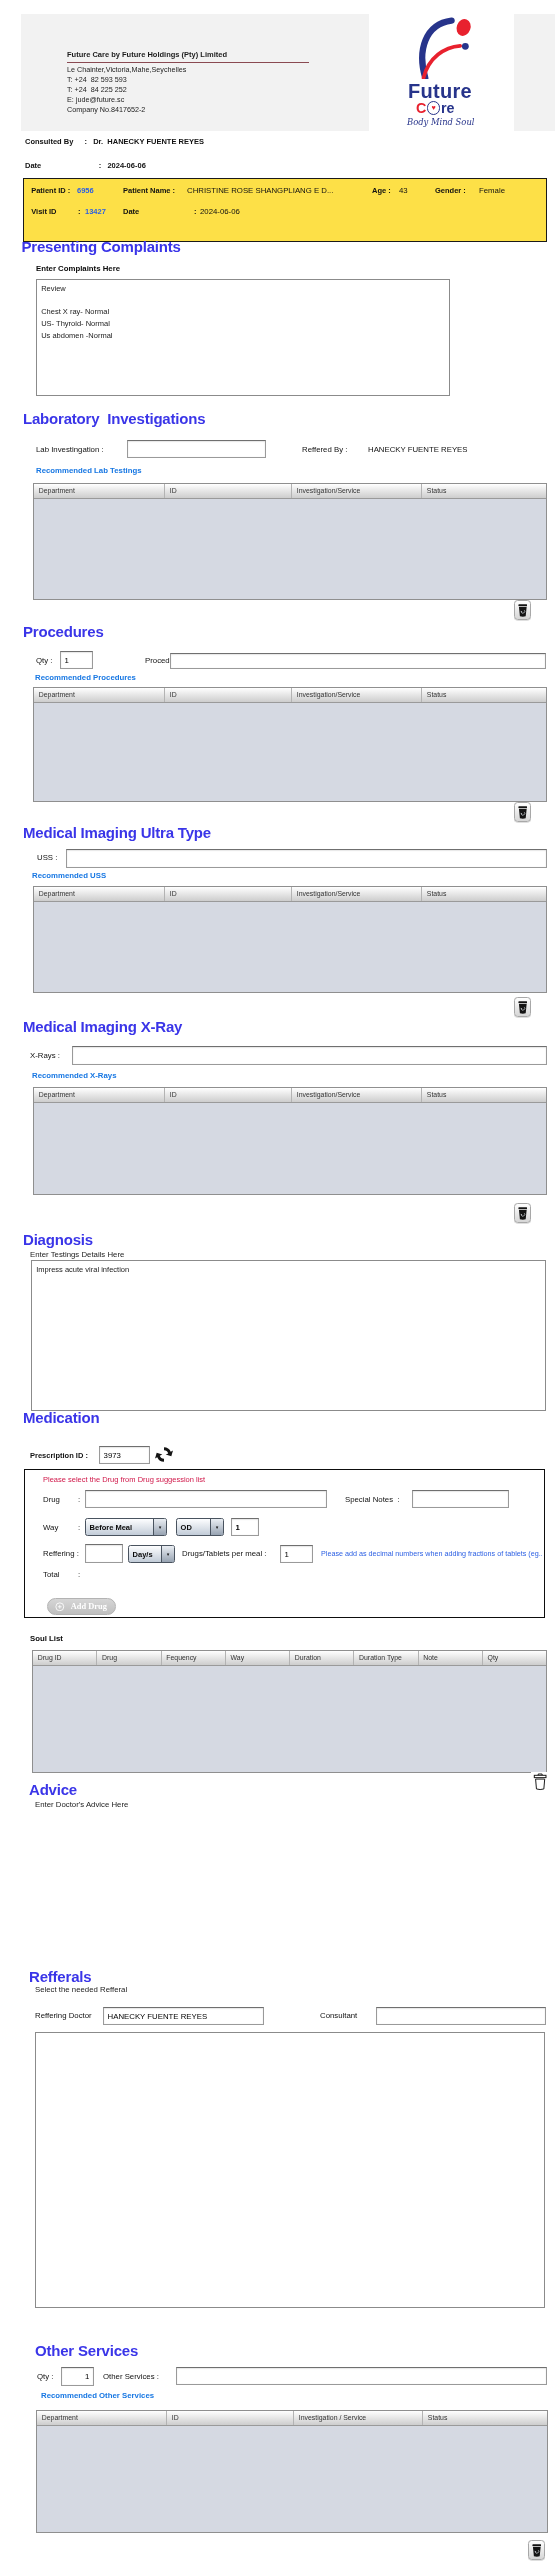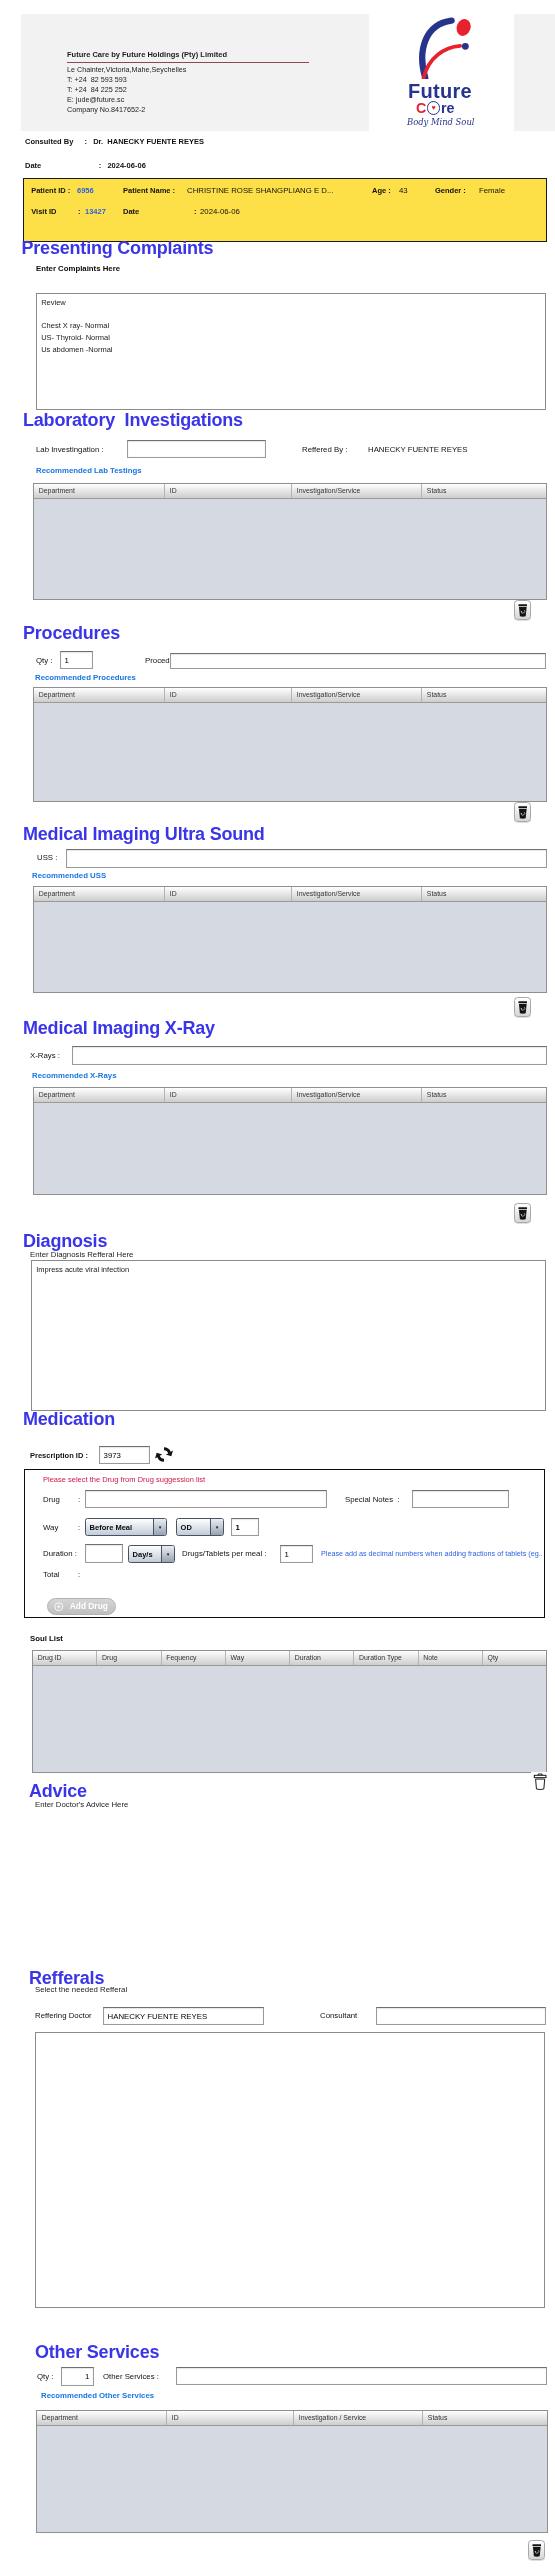--- a/index.html
+++ b/index.html
@@ -1,20 +1,20 @@
 <!DOCTYPE html>
 <html style="font-size:9.6px"><head>
 <meta charset="utf-8">
 <style>
   html,body{margin:0;padding:0;background:#fff;}
   #page{position:relative;width:556px;height:2576px;background:#fff;overflow:hidden;
         font-family:"Liberation Sans",sans-serif;color:#111;}
   .abs{position:absolute;box-sizing:border-box;}
   .pre{white-space:pre;}
-  .heading{color:#3a35e8;font-weight:bold;font-size:18px;letter-spacing:-0.2px;white-space:pre;}
+  .heading{color:#3a35e8;font-weight:bold;font-size:15px;letter-spacing:-0.2px;white-space:pre;}
   .sublabel{font-weight:bold;font-size:7.8px;color:#0a0a0a;}
   .plain{font-size:7.8px;color:#222;}
   .link{color:#1777e3;font-weight:bold;font-size:7.8px;}
   .lbl{font-size:7.8px;color:#111;}
   .blbl{font-size:7.5px;color:#111;font-weight:bold;}
   .blue{color:#2b5fe3;font-weight:bold;}
   .inp{background:#fff;border:0.6px solid #9a9a9a;border-top-color:#6f6f6f;
        box-shadow:inset 0 0.6px 1.2px rgba(0,0,0,.18);font-size:7.8px;padding:1.2px 3.6px;
        font-family:"Liberation Sans",sans-serif;box-sizing:border-box;}
   .ta{background:#fff;border:0.6px solid #8b8b8b;font-size:7.5px;color:#222;padding:3px 4.2px;
@@ -30,21 +30,21 @@
       box-shadow:0 0.6px 0.6px rgba(0,0,0,.25);}
   .sel{display:inline-flex;border:0.6px solid #49535f;border-radius:2.4px;
        background:linear-gradient(#fdfeff,#c2ccd8);font-weight:bold;font-size:7.5px;color:#0a0a0a;
        align-items:center;box-sizing:border-box;overflow:hidden;}
   .sel .txt{padding:0 3.6px;flex:1;white-space:nowrap;}
   .sel .arrow-seg{border-left:0.6px solid #49535f;background:linear-gradient(#eaeef3,#97a3b2);
        width:12px;align-self:stretch;display:flex;align-items:center;justify-content:center;
        font-size:4.2px;color:#101010;}
   .addbtn{background:linear-gradient(#d6d6d6,#bfbfbf);border:0.6px solid #b3b3b3;border-radius:8.4px;
        color:#fff;font-weight:bold;font-size:8.4px;display:flex;gap:6px;align-items:center;
-       justify-content:center;font-family:Liberation Sans, sans-serif;}
+       justify-content:center;font-family:Liberation Serif, serif;}
   .note-red{color:#d01648;font-size:7.5px;}
   .note-blue{color:#2b5fe3;font-size:7.2px;white-space:nowrap;overflow:hidden;}
   .hdrband{background:#f2f2f2;}
   .logo-future{font-size:20px;font-weight:bold;color:#27348b;letter-spacing:0.3px;line-height:1;}
   .logo-care{font-size:14.3px;font-weight:bold;line-height:1;color:#e8212e;display:flex;align-items:center;justify-content:center;gap:0.6px;}
   .heart-circ{display:inline-flex;width:11.4px;height:11.4px;border:1.2px solid #27348b;border-radius:50%;
        align-items:center;justify-content:center;font-size:7.2px;color:#e8212e;background:#fff;}
   .logo-tag{font-family:"DejaVu Serif",serif;font-style:italic;color:#27348b;font-size:8.4px;}
   .companyline{font-size:7.2px;color:#1c1c1c;line-height:1.38;}
 </style>
@@ -105,21 +105,21 @@
     <span class="abs blbl" style="left:7.2px;top:28px;">Visit ID</span>
     <span class="abs blbl" style="left:54px;top:28px;">:</span>
     <span class="abs blbl blue" style="left:61px;top:28px;">13427</span>
     <span class="abs blbl" style="left:99px;top:28px;">Date</span>
     <span class="abs blbl" style="left:170px;top:28px;">:</span>
     <span class="abs lbl" style="left:176px;top:28px;">2024-06-06</span>
   </div>
 
   <div class="abs heading" style="left:21.5px;top:238px;">Presenting Complaints</div>
   <div class="abs sublabel" style="left:36px;top:264px;">Enter Complaints Here</div>
-  <textarea class="abs ta" style="left: 36px; top: 279px; width: 510px; height: 117px; margin-top: 14px;">Review
+  <textarea class="abs ta" style="left: 36px; top: 279px; width: 414px; height: 117px;">Review
 
 Chest X ray- Normal
 US- Thyroid- Normal
 Us abdomen -Normal</textarea>
 
   <div class="abs heading" style="left:23px;top:410px;">Laboratory  Investigations</div>
   <span class="abs lbl" style="left:36px;top:445px;">Lab Investingation :</span>
   <input class="abs inp" style="left: 127px; top: 440px; width: 139px; height: 18px;" value="">
   <span class="abs lbl" style="left:302px;top:445px;">Reffered By :</span>
   <span class="abs lbl" style="left:368px;top:445px;">HANECKY FUENTE REYES</span>
@@ -159,21 +159,21 @@
   </div>
   <button class="abs trash-btn" style="left:514px;top:802px;width:16.7px;height:20.3px;">
     <svg width="9.6" height="13" viewBox="0 0 16 22">
       <rect x="0.5" y="0.5" width="15" height="3.4" rx="1.2" fill="#141414"></rect>
       <path d="M1.5 5 h13 l-1.6 15.6 q-4.9 1.6-9.8 0 Z" fill="#141414"></path>
       <path d="M10.6 10.5 a3.1 3.1 0 1 1 -5.4 2.8" stroke="#cfd3d8" stroke-width="1.2" fill="none"></path>
       <path d="M4.4 11.5 l0.7 2.4 2.1-1.2 z" fill="#cfd3d8"></path>
     </svg>
   </button>
 
-  <div class="abs heading" style="left:23px;top:824px;">Medical Imaging Ultra Sound</div>
+  <div class="abs heading" style="left:23px;top:824px;">Medical Imaging Ultra Type</div>
   <span class="abs lbl" style="left:37px;top:853px;">USS :</span>
   <input class="abs inp" style="left: 66px; top: 849px; width: 481px; height: 19px;" value="">
   <div class="abs link" style="left:32px;top:871px;">Recommended USS</div>
   <div class="abs svc-table" style="left:33px;top:886px;width:514px;">
     <div class="thead">
       <div class="th" style="width:131px;">Department</div>
       <div class="th" style="width:127px;">ID</div>
       <div class="th" style="width:130px;">Investigation/Service</div>
       <div class="th" style="flex:1;">Status</div>
     </div>
@@ -204,21 +204,21 @@
   <button class="abs trash-btn" style="left:514px;top:1203px;width:16.7px;height:20.3px;">
     <svg width="9.6" height="13" viewBox="0 0 16 22">
       <rect x="0.5" y="0.5" width="15" height="3.4" rx="1.2" fill="#141414"></rect>
       <path d="M1.5 5 h13 l-1.6 15.6 q-4.9 1.6-9.8 0 Z" fill="#141414"></path>
       <path d="M10.6 10.5 a3.1 3.1 0 1 1 -5.4 2.8" stroke="#cfd3d8" stroke-width="1.2" fill="none"></path>
       <path d="M4.4 11.5 l0.7 2.4 2.1-1.2 z" fill="#cfd3d8"></path>
     </svg>
   </button>
 
   <div class="abs heading" style="left:23px;top:1231px;">Diagnosis</div>
-  <div class="abs plain" style="left:30px;top:1250px;">Enter Diagnosis Refferal Here</div>
+  <div class="abs plain" style="left:30px;top:1250px;">Enter Testings Details Here</div>
   <textarea class="abs ta" style="left: 31px; top: 1260px; width: 515px; height: 151px;">Impress acute viral infection</textarea>
 
   <div class="abs heading" style="left:23px;top:1409px;">Medication</div>
   <span class="abs blbl" style="left:30px;top:1451px;">Prescription ID :</span>
   <input class="abs inp" style="left: 99px; top: 1446px; width: 51px; height: 18px;" value="3973">
   <button class="abs" style="left:154px;top:1445px;width:19px;height:20.3px;border:none;background:transparent;padding:0;cursor:pointer;">
     <svg width="18" height="19" viewBox="0 0 32 32">
       <path d="M16 3 a13 13 0 0 1 12 8 l4 -2 -3 10 -10 -3 4.5 -2 a8.5 8.5 0 0 0 -7.5 -5.5 z" fill="#141414"></path>
       <path d="M16 29 a13 13 0 0 1 -12 -8 l-4 2 3 -10 10 3 -4.5 2 a8.5 8.5 0 0 0 7.5 5.5 z" fill="#141414"></path>
     </svg>
@@ -237,21 +237,21 @@
     <div class="abs sel" style="left:60px;top:48px;width:82px;height:18px;">
       <span class="txt">Before Meal</span>
       <span class="arrow-seg">▼</span>
     </div>
     <div class="abs sel" style="left:151px;top:48px;width:48px;height:18px;">
       <span class="txt">OD</span>
       <span class="arrow-seg">▼</span>
     </div>
     <input class="abs inp" style="left: 206px; top: 48px; width: 27.5px; height: 18px; font-weight: bold;" value="1">
 
-    <span class="abs lbl" style="left:18px;top:79px;">Duration :</span>
+    <span class="abs lbl" style="left:18px;top:79px;">Reffering :</span>
     <input class="abs inp" style="left: 60px; top: 74px; width: 38px; height: 19px;" value="">
     <div class="abs sel" style="left:103px;top:75px;width:47px;height:18px;">
       <span class="txt">Day/s</span>
       <span class="arrow-seg">▼</span>
     </div>
     <span class="abs lbl" style="left:157px;top:79px;">Drugs/Tablets per meal :</span>
     <input class="abs inp" style="left: 255px; top: 75px; width: 33px; height: 18px;" value="1">
     <div class="abs note-blue" style="left:296px;top:79px;width:221px;">Please add as decimal numbers when adding fractions of tablets (eg...</div>
 
     <span class="abs lbl" style="left:18px;top:100px;">Total</span>

